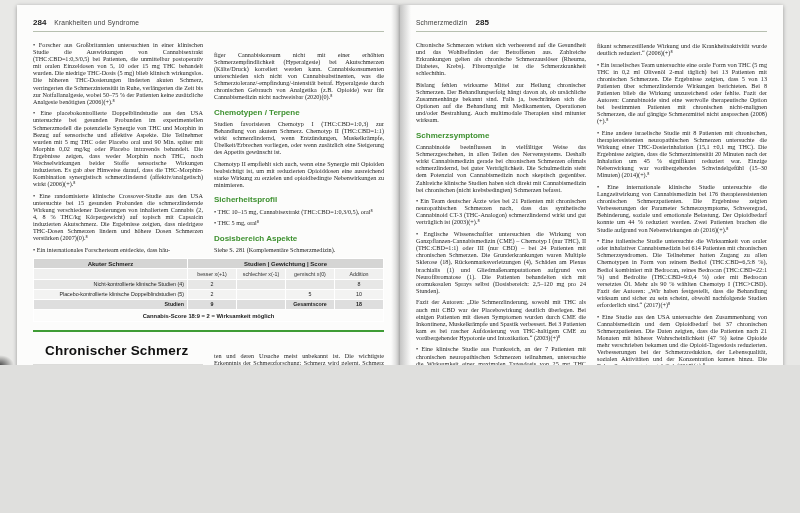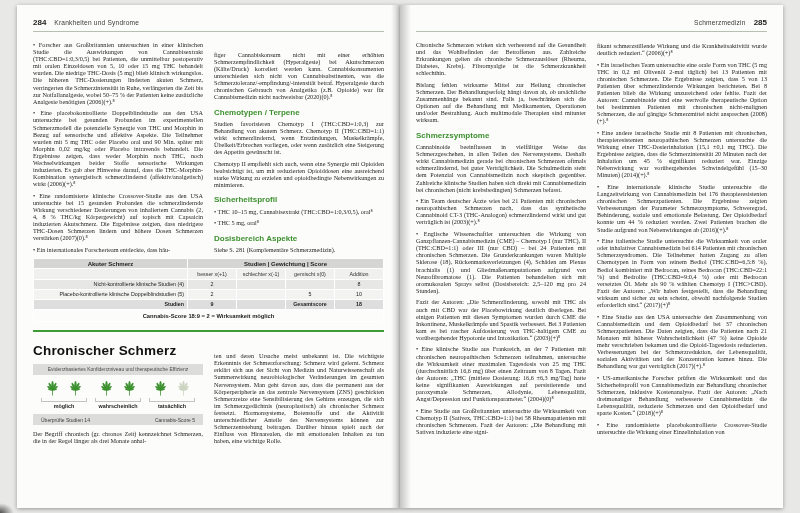--- a/index.html
+++ b/index.html
@@ -1,39 +1,39 @@
 <!DOCTYPE html>
 <html lang="de"><head>
 <meta charset="utf-8">
 <style>
   html,body{margin:0;padding:0;}
   body{font-family:"Liberation Serif",serif;background:#dfdfdd;}
-  .screenshot{position:relative;width:800px;height:513px;background:#e8e8e6;overflow:hidden;}
+  .screenshot{position:relative;width:800px;height:365px;background:#e8e8e6;overflow:hidden;}
   .page{position:absolute;top:5px;width:383px;height:503px;background:#fcfcfb;box-shadow:0 1px 4px rgba(0,0,0,.35);}
   .page-left{left:17px;}
   .page-right{left:400px;}
   .page-left::after{content:"";position:absolute;top:0;right:0;bottom:0;width:9px;background:linear-gradient(to right,rgba(0,0,0,0),rgba(0,0,0,.20));}
   .page-right::after{content:"";position:absolute;top:0;left:0;bottom:0;width:11px;background:linear-gradient(to left,rgba(0,0,0,0),rgba(0,0,0,.22));}
   .corner-smudge{position:absolute;left:0;bottom:0;width:14px;height:10px;background:radial-gradient(ellipse at left bottom,rgba(40,40,40,.8),rgba(40,40,40,0) 70%);}
   .page-inner{box-sizing:border-box;height:100%;padding:13px 16px 10px 16px;overflow:hidden;}
 
   .page-header{display:flex;align-items:baseline;gap:8px;border-bottom:1px solid #b7c0b0;padding-bottom:4px;margin-bottom:9px;font-family:"Liberation Sans",sans-serif;}
-  .page-header.right{justify-content:flex-end;}
+  .page-header.right{justify-content:flex-start;}
   .page-num{font-weight:bold;font-size:8px;color:#1b1b1b;}
   .chapter-title{font-size:6.6px;color:#3a3a3a;letter-spacing:.2px;}
 
   .twocol{display:flex;gap:11px;align-items:flex-end;}
   .col{flex:1 1 0;min-width:0;}
 
   p.body{font-size:6.2px;line-height:7.1px;color:#1f1f1f;text-align:justify;margin:0 0 4.5px 0;hyphens:auto;}
   p.body:last-child{margin-bottom:0;}
 
   h3.green{font-family:"Liberation Sans",sans-serif;font-weight:bold;font-size:8px;color:#3e9130;margin:7px 0 3.5px 0;}
   h3.green:first-child{margin-top:0;}
-  h2.big{font-family:"Liberation Sans",sans-serif;font-weight:bold;font-size:13.5px;color:#101010;margin:7px 0 6px 0;letter-spacing:.2px;}
+  h2.big{font-family:"Liberation Sans",sans-serif;font-weight:bold;font-size:13.5px;color:#101010;margin:7px 0 6px 12px;letter-spacing:.2px;}
 
   table.score{width:100%;border-collapse:collapse;font-family:"Liberation Sans",sans-serif;margin-top:5px;}
   table.score td,table.score th{padding:1.6px 3px;font-size:5.3px;color:#222;border:1px solid #fff;}
   tr.t-title{background:#d5d5d4;}
   tr.t-title th{font-size:6px;text-align:center;}
   tr.t-sub{background:#f0f0ef;}
   tr.t-sub td{text-align:center;color:#333;}
   tr.t-r1{background:#e7e7e6;}
   tr.t-r2{background:#f3f3f2;}
   tr.t-r3{background:#dedede;}

